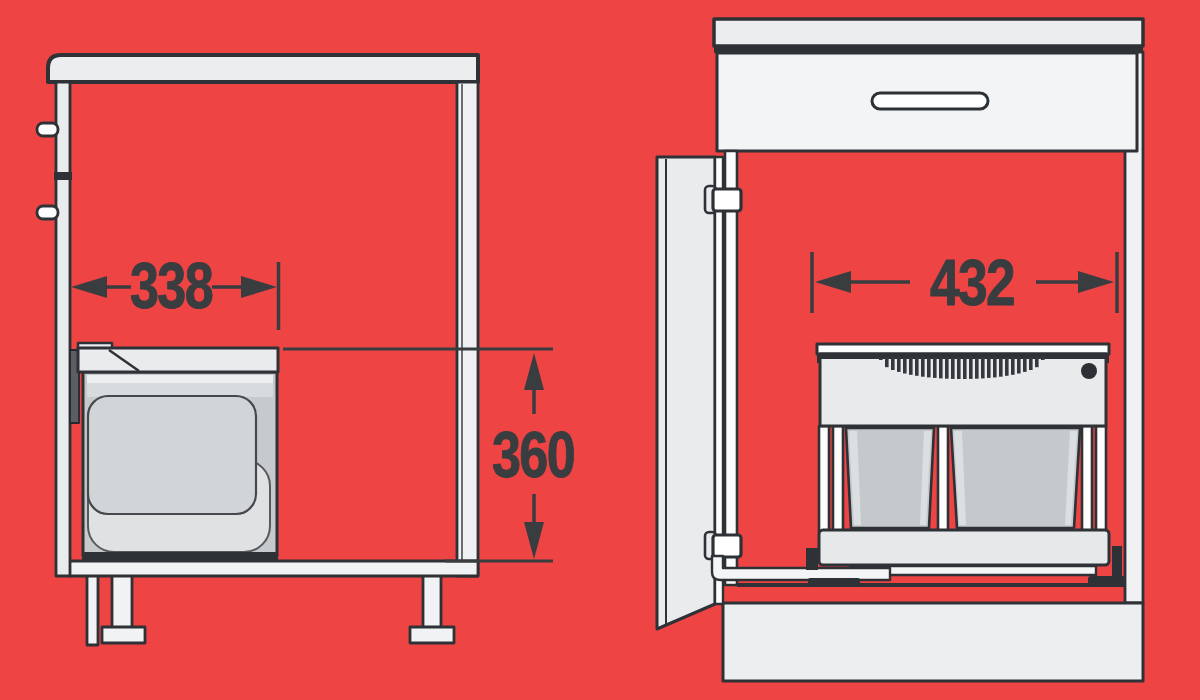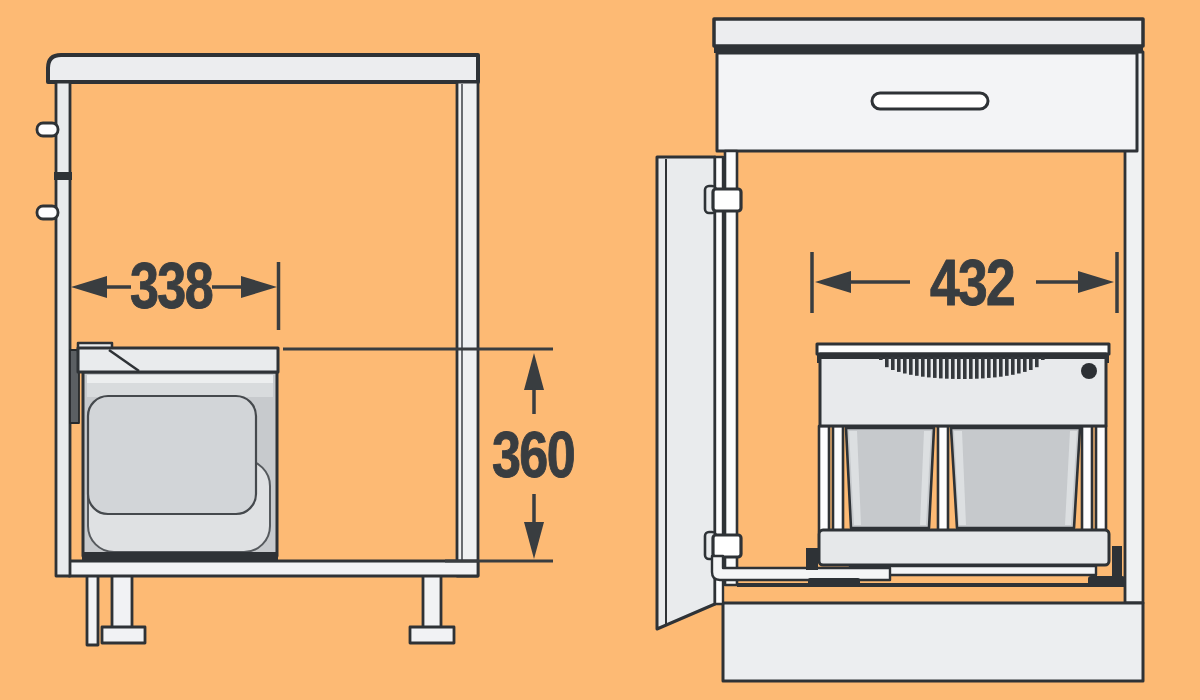--- a/index.html
+++ b/index.html
@@ -5,21 +5,21 @@
   html, body {
     margin: 0;
     padding: 0;
     background: #ffffff;
     font-family: "Liberation Sans", sans-serif;
   }
   .stage {
     width: 1200px;
     height: 700px;
     position: relative;
-    background: #fdba74;
+    background: #ef4444;
     overflow: hidden;
     text-align: right;
   }
   svg { display: block; }
   .dim-text {
     font-family: "Liberation Sans", sans-serif;
     font-weight: bold;
     font-size: 64px;
     letter-spacing: -2px;
   }

